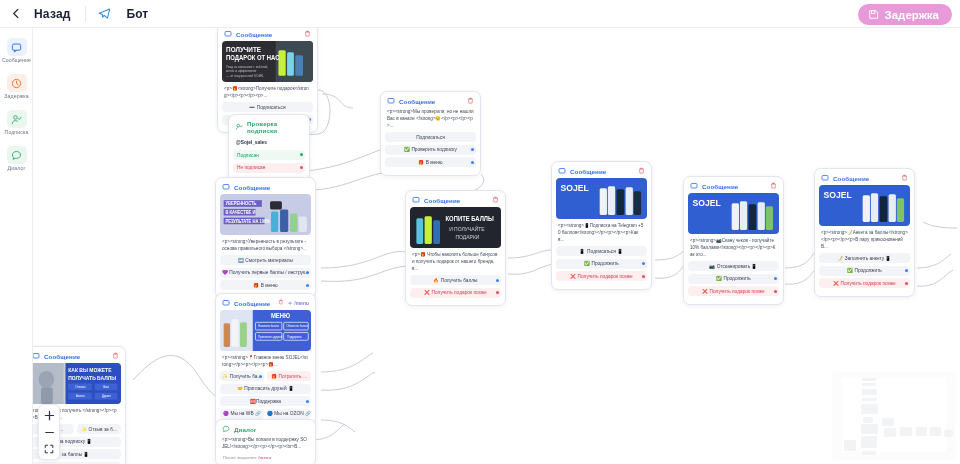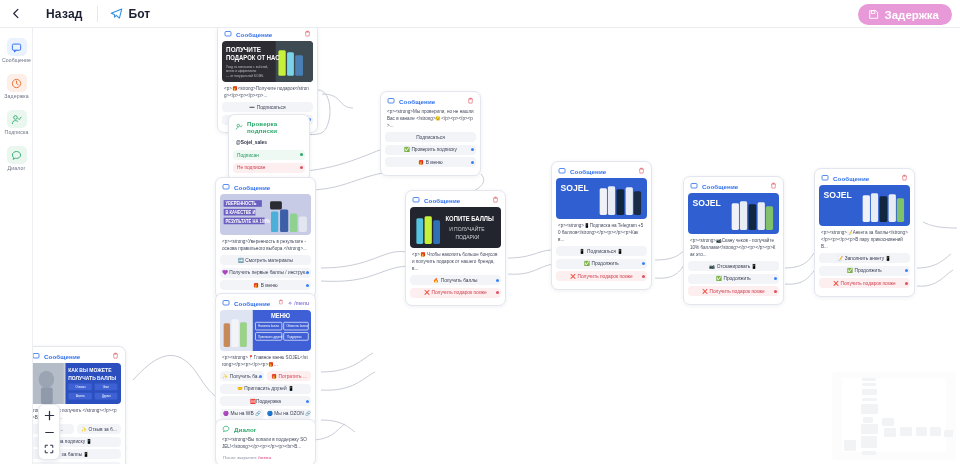--- a/index.html
+++ b/index.html
@@ -12,27 +12,27 @@
     position: relative;
   }
 
   
   .topbar {
     position: absolute; top: 0; left: 0; width: 960px; height: 28px;
     background: #ffffff; border-bottom: 1px solid #ebecf0;
     display: flex; align-items: center; z-index: 40;
   }
   .back-btn {
-    display: flex; align-items: center; gap: 24px;
+    display: flex; align-items: center; gap: 12px;
     margin-left: 11px; cursor: pointer;
   }
   .back-arrow { width: 11px; height: 11px; display: block; }
   .back-label { font-size: 12px; font-weight: 700; color: #1c2033; letter-spacing: .2px; }
   .tb-divider { width: 1px; height: 16px; background: #e6e8ee; margin: 0 12px 0 14px; }
-  .bot-chip { display: flex; align-items: center; gap: 6px; }
+  .bot-chip { display: flex; align-items: center; gap: 16px; }
   .tg-icon { width: 13px; height: 13px; display: block; }
   .bot-label { font-size: 12px; font-weight: 700; color: #1c2033; }
 
   .save-btn {
     position: absolute; right: 8px; top: 4px;
     height: 21px; padding: 0 13px 0 10px;
     background: #e899d8; color: #ffffff;
     border: none; border-radius: 11px;
     display: flex; align-items: center; gap: 6px;
     font-family: "Liberation Sans", sans-serif;

